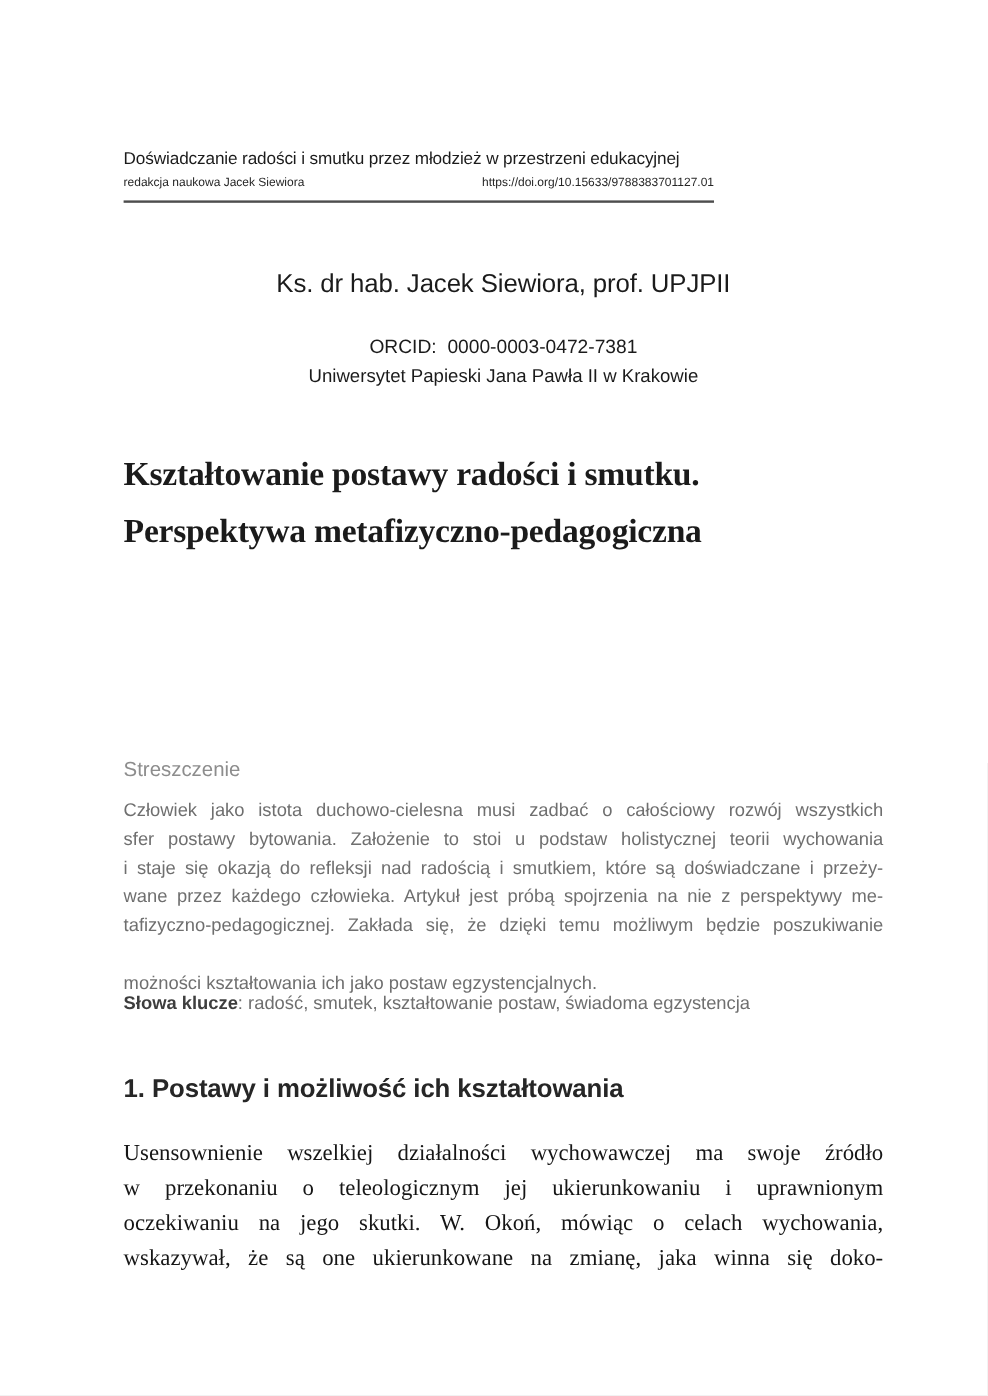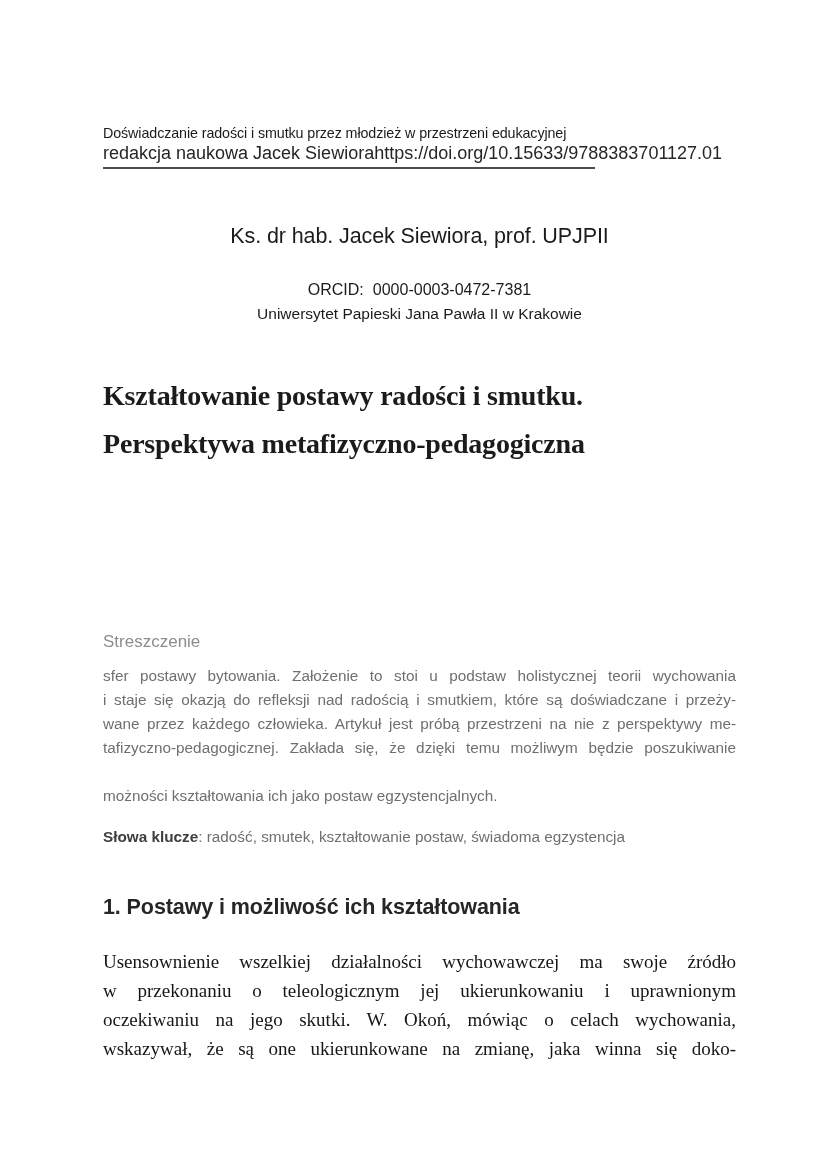--- a/index.html
+++ b/index.html
@@ -22,21 +22,21 @@
     line-height: 18px;
     color: #1b1b1b;
     white-space: nowrap;
     letter-spacing: -0.1px;
   }
   .rh-sub {
     display: flex;
     justify-content: space-between;
     align-items: center;
     margin-top: 3px;
-    font-size: 18px;
+    font-size: 10px;
     line-height: 16px;
     color: #262626;
     white-space: nowrap;
   }
   .rh-doi { color: #262626; text-decoration: none; }
   .rh-rule {
     margin-top: 6px;
     border-top: 2.5px solid #4d4d4d;
     width: 100%;
     height: 0;
@@ -149,23 +149,24 @@
   </section>
 
   <h1 class="abs article-title">
     <div class="title-line">Kształtowanie postawy radości i smutku.</div>
     <div class="title-line">Perspektywa metafizyczno-pedagogiczna</div>
   </h1>
 
   <section class="abs abstract-block">
     <div class="abstract-heading">Streszczenie</div>
     <div class="abstract-para">
+      <div class="abstract-line">Człowiek jako istota duchowo-cielesna musi zadbać o całościowy rozwój wszystkich</div>
       <div class="abstract-line">sfer postawy bytowania. Założenie to stoi u podstaw holistycznej teorii wychowania</div>
       <div class="abstract-line">i staje się okazją do refleksji nad radością i smutkiem, które są doświadczane i przeży-</div>
-      <div class="abstract-line">wane przez każdego człowieka. Artykuł jest próbą przestrzeni na nie z perspektywy me-</div>
+      <div class="abstract-line">wane przez każdego człowieka. Artykuł jest próbą spojrzenia na nie z perspektywy me-</div>
       <div class="abstract-line">tafizyczno-pedagogicznej. Zakłada się, że dzięki temu możliwym będzie poszukiwanie</div>
       <div class="abstract-line last">możności kształtowania ich jako postaw egzystencjalnych.</div>
     </div>
   </section>
 
   <div class="abs keywords-block">
     <span class="keywords-label">Słowa klucze</span><span class="keywords-text">: radość, smutek, kształtowanie postaw, świadoma egzystencja</span>
   </div>
 
   <h2 class="abs section-heading">1. Postawy i możliwość ich kształtowania</h2>

